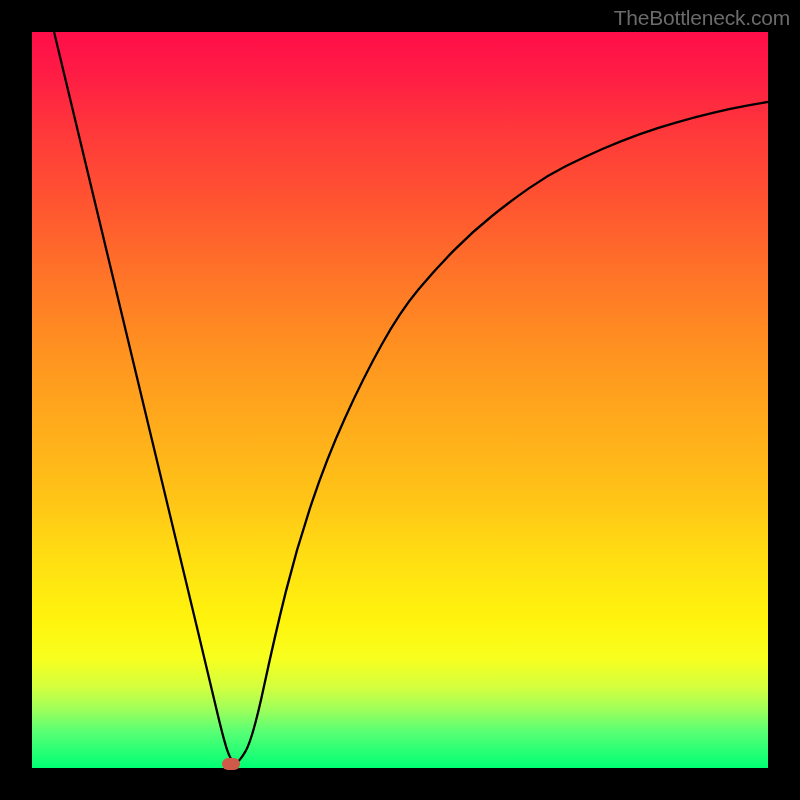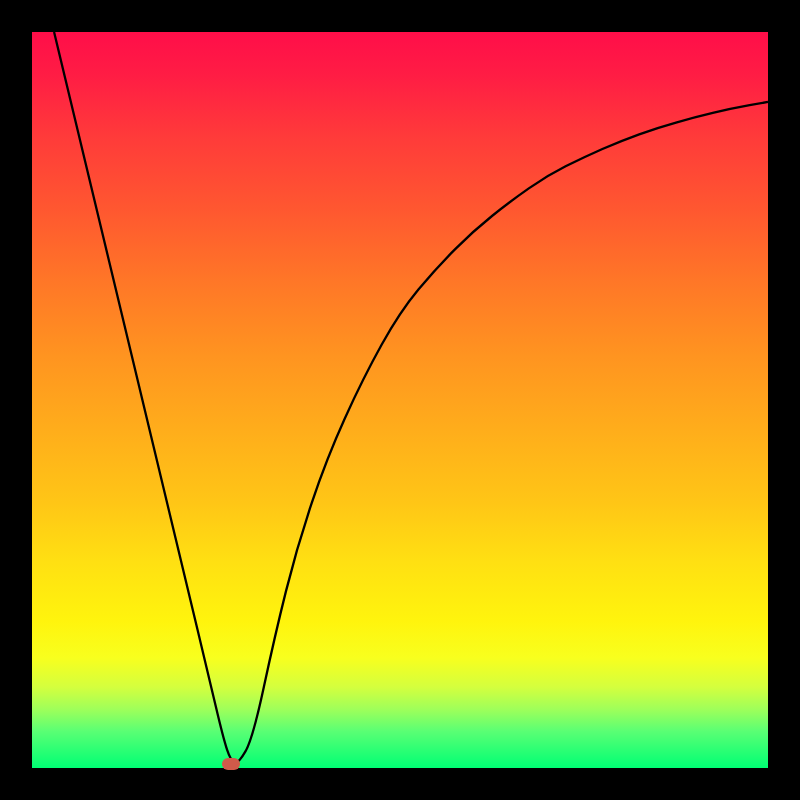--- a/index.html
+++ b/index.html
@@ -65,20 +65,21 @@
     height: 12px;
     border-radius: 6px;
     background: #d05a4a;
     transform: translate(-50%, -50%);
   }
 </style>
 </head>
 <body>
 
 <div class="frame">
+  <div class="watermark">TheBottleneck.com</div>
 
   <div class="plot">
     <svg class="curve" viewBox="0 0 736 736" preserveAspectRatio="none">
       <path id="curve-path" d="M 22.08 0.00 Q 22.08 0.00 33.12 46.00 Q 44.16 92.00 55.20 138.00 Q 66.24 184.00 77.28 230.00 Q 88.32 276.00 99.36 322.00 Q 110.40 368.00 121.44 414.00 Q 132.48 460.00 143.52 506.00 Q 154.56 552.00 165.60 598.00 Q 176.64 644.00 184.00 675.28 Q 191.36 706.56 195.04 717.60 Q 198.72 728.64 202.40 730.48 Q 206.08 732.32 213.44 719.44 Q 220.80 706.56 231.84 655.04 Q 242.88 603.52 253.92 559.36 Q 264.96 515.20 279.68 471.04 Q 294.40 426.88 312.80 386.40 Q 331.20 345.92 349.60 312.80 Q 368.00 279.68 386.40 257.60 Q 404.80 235.52 423.20 217.12 Q 441.60 198.72 460.00 184.00 Q 478.40 169.28 496.80 156.40 Q 515.20 143.52 533.60 134.32 Q 552.00 125.12 570.40 117.02 Q 588.80 108.93 607.20 102.30 Q 625.60 95.68 644.00 90.53 Q 662.40 85.38 680.80 80.96 Q 699.20 76.54 717.60 73.23 T 736.00 69.92 " fill="none" stroke="#000" stroke-width="2.3"></path>
     </svg>
     <div id="marker" class="marker" style="left: 198.72px; top: 732.32px; background: rgb(208, 90, 74);"></div>
   </div>
 </div>
 
 </body></html>

